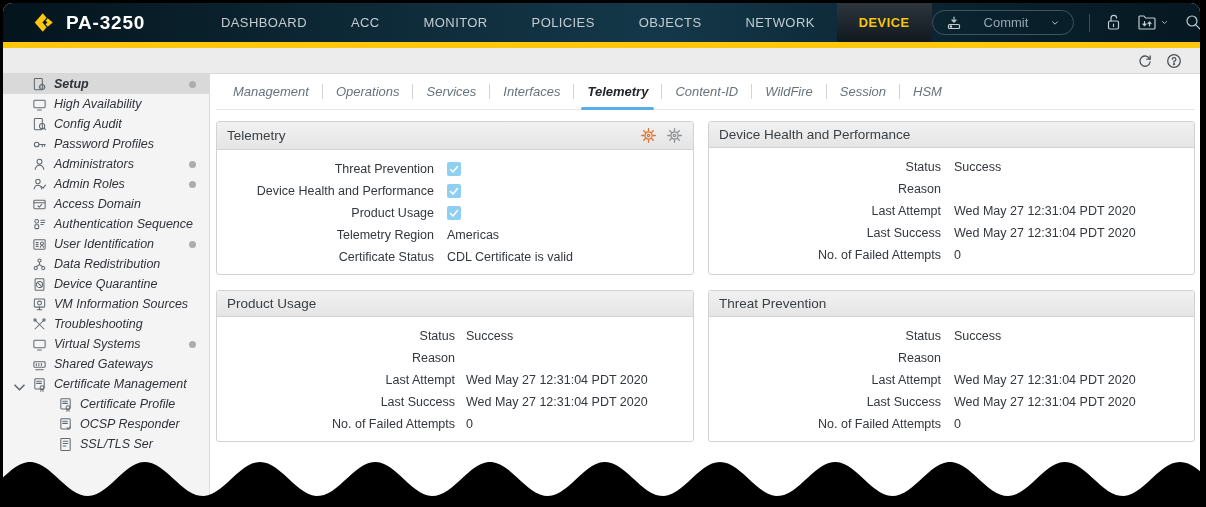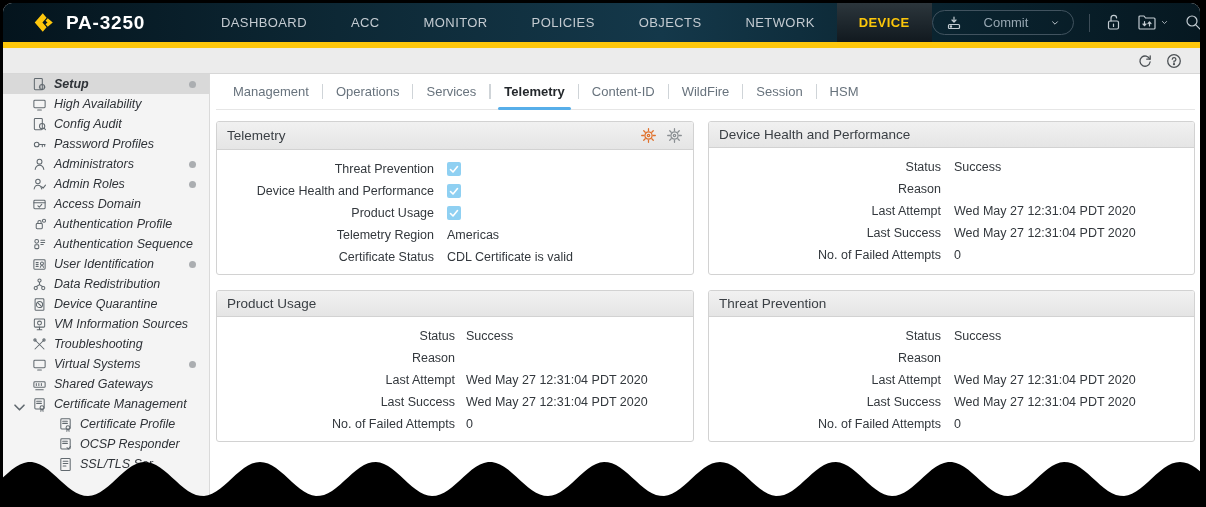--- a/index.html
+++ b/index.html
@@ -39,21 +39,21 @@
                font-size:12.5px; color:#2f3338; position:relative; white-space:nowrap; }
   .side-item.selected { background:#d9d9d9; font-weight:bold; }
   .side-item.child { padding-left:55px; }
   .side-item .dot { position:absolute; right:13px; top:7px; width:7px; height:7px;
                     border-radius:50%; background:#abaeb1; }
   .side-item .chev { position:absolute; left:9px; top:6px; }
   .si { width:15px; height:15px; flex:none; stroke:#61696f; fill:none;
         stroke-width:1.1; stroke-linecap:round; stroke-linejoin:round; }
 
   .main { flex:1; background:#fff; padding:0 5px 0 6px; min-width:0; }
-  .tabs { display:flex; align-items:center; height:36px; border-bottom:1px solid #e6e6e6; padding-left:4px; }
+  .tabs { display:flex; align-items:center; height:36px; border-bottom:1px solid #e6e6e6; padding-left:4px;font-style:italic; }
   .tab { padding:0 13px; height:100%; display:flex; align-items:center; position:relative;
          font-size:13px; color:#68737d; }
   .tab.active { color:#23272b; font-weight:bold; }
   .tab.active::after { content:""; position:absolute; left:7px; right:7px; bottom:-1px;
                        height:3px; border-radius:2px; background:#57aee9; }
   .tab-sep { width:1px; height:15px; background:#cfd4d8; }
 
   .panels { display:grid; grid-template-columns:478px 487px; gap:15px 14px; margin-top:11px; }
   .panel { border:1px solid #d2d2d2; border-radius:3px; background:#fff; overflow:hidden; }
   .panel-h { background:linear-gradient(#f1f1f1,#e5e5e5); border-bottom:1px solid #d2d2d2;
@@ -283,26 +283,20 @@
         <span class="dot"></span>
       </div>
       <div class="side-item">
         <svg class="si">
             <use href="#i-domain"></use>
           </svg>
         <span>Access Domain</span>
       </div>
       <div class="side-item">
         <svg class="si">
-            <use href="#i-authp"></use>
-          </svg>
-        <span>Authentication Profile</span>
-      </div>
-      <div class="side-item">
-        <svg class="si">
             <use href="#i-auths"></use>
           </svg>
         <span>Authentication Sequence</span>
       </div>
       <div class="side-item">
         <svg class="si">
             <use href="#i-idcard"></use>
           </svg>
         <span>User Identification</span>
         <span class="dot"></span>
@@ -374,20 +368,21 @@
     </div>
 
     <div class="main">
       <div class="tabs">
         <div class="tab">Management</div>
         <div class="tab-sep"></div>
         <div class="tab">Operations</div>
         <div class="tab-sep"></div>
         <div class="tab">Services</div>
         <div class="tab-sep"></div>
+        <div class="tab">Interfaces</div>
         <div class="tab-sep"></div>
         <div class="tab active">Telemetry</div>
         <div class="tab-sep"></div>
         <div class="tab">Content-ID</div>
         <div class="tab-sep"></div>
         <div class="tab">WildFire</div>
         <div class="tab-sep"></div>
         <div class="tab">Session</div>
         <div class="tab-sep"></div>
         <div class="tab">HSM</div>

